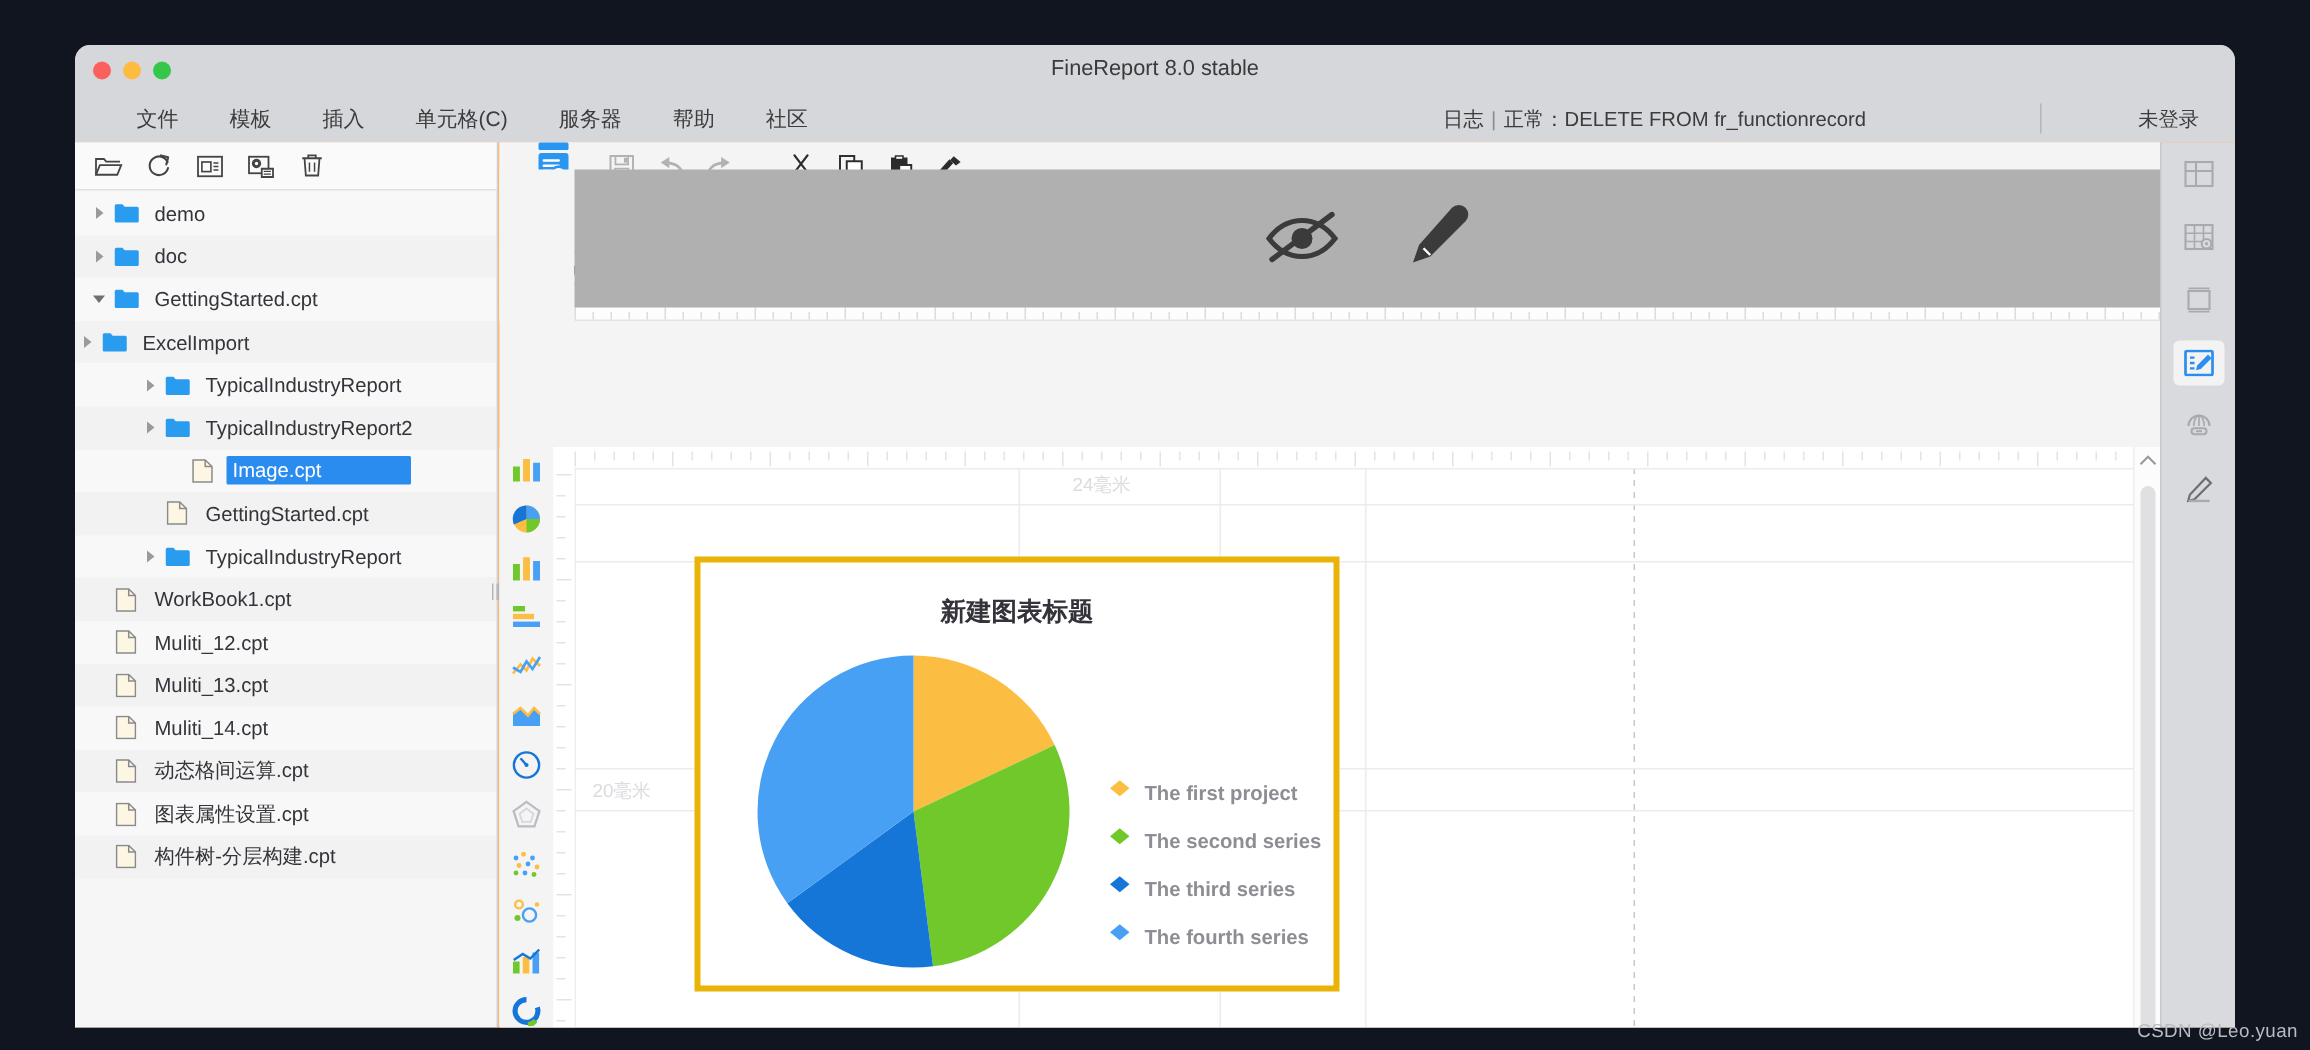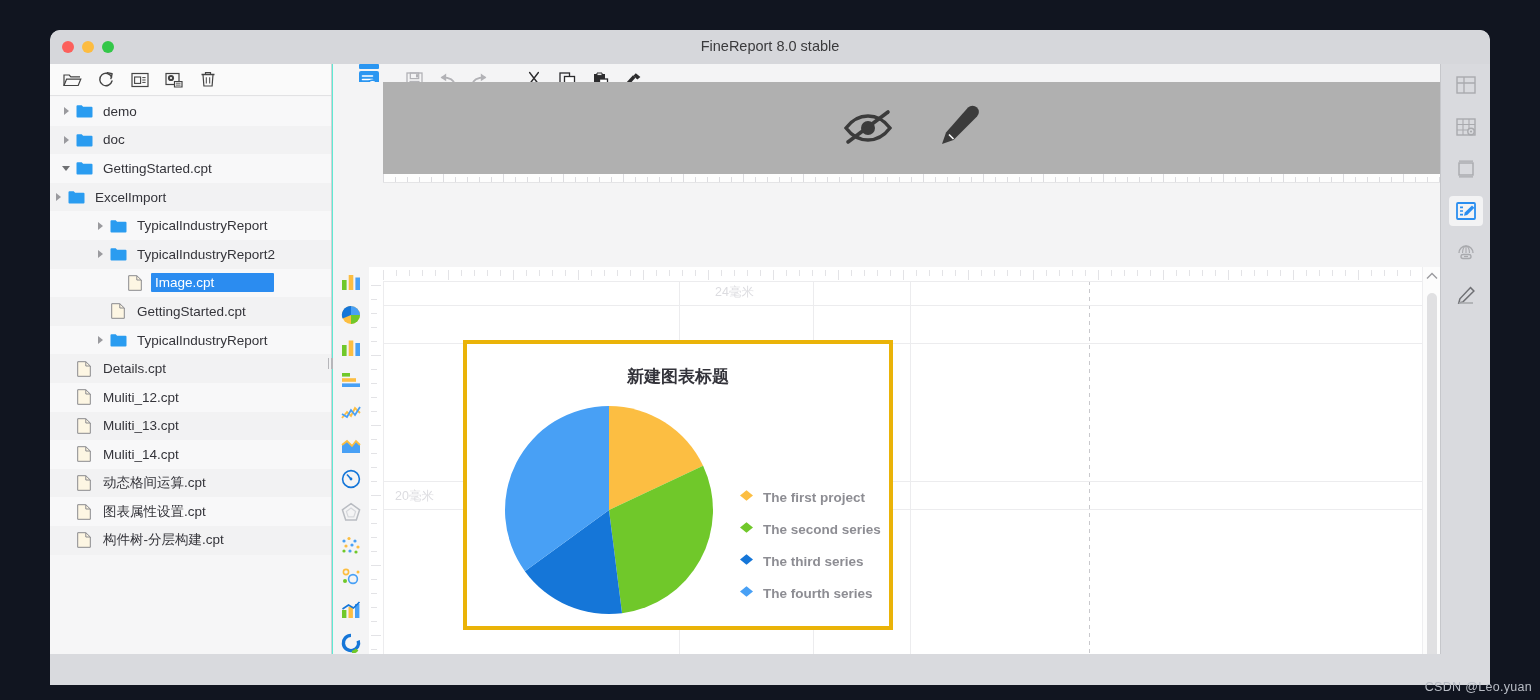--- a/index.html
+++ b/index.html
@@ -53,21 +53,21 @@
   .menu-divider {
     position: absolute; left: 1310px; top: 5px;
     width: 1px; height: 20px; background: #b4b5b9;
   }
   .login-state {
     position: absolute; right: 24px; top: 7px;
     font-size: 13.5px; color: #3c3c3e;
   }
 
   
-  .body-split { position: relative; height: 590px; background: #5eead4; }
+  .body-split { position: relative; height: 590px; background: #fdba74; }
 
   
   .left-panel {
     position: absolute; left: 0; top: 0; width: 282px; height: 590px;
     background: #f6f6f7; border-right: 1px solid #cfd0d4;
   }
   .lp-toolbar {
     height: 32px; background: #fafafa; border-bottom: 1px solid #e2e2e4;
     display: flex; align-items: center; gap: 14px; padding-left: 12px;
   }
@@ -298,20 +298,36 @@
 
     <div class="titlebar">
       <div class="traffic">
         <div class="dot red"></div>
         <div class="dot yellow"></div>
         <div class="dot green"></div>
       </div>
       <div class="win-title">FineReport 8.0 stable</div>
     </div>
 
+    <div class="menubar">
+      <div class="menu-items">
+        <div class="menu-item">文件</div>
+        <div class="menu-item">模板</div>
+        <div class="menu-item">插入</div>
+        <div class="menu-item">单元格(C)</div>
+        <div class="menu-item">服务器</div>
+        <div class="menu-item">帮助</div>
+        <div class="menu-item">社区</div>
+      </div>
+      <div class="status-log">
+        <span>日志</span><span class="sep">|</span><span>正常：DELETE FROM fr_functionrecord</span>
+      </div>
+      <div class="menu-divider"></div>
+      <div class="login-state">未登录</div>
+    </div>
 
     <div class="body-split">
 
       <div class="left-panel">
         <div class="lp-toolbar">
           <div class="lp-ico">
             <svg width="19" height="16" viewBox="0 0 19 16">
                 <path d="M1 13.5V3h5.3l1.5 1.8H17" fill="none" stroke="#444" stroke-width="1.2"></path>
                 <path d="M1 13.5l2.6-6.4h14.2l-2.6 6.4z" fill="none" stroke="#444" stroke-width="1.2"></path>
               </svg>
@@ -452,21 +468,21 @@
             <div class="tree-row" style="padding-left: 8px;">
               <div class="arrow none">
                 <i></i>
               </div>
               <div class="tree-icon">
                 <svg width="14" height="16" viewBox="0 0 14 16">
                   <path d="M.7.7h8.1L13.3 5v10.3H.7z" fill="#fdf6e3" stroke="#8a8a8e" stroke-width="1"></path>
                   <path d="M8.8.7V5h4.5" fill="none" stroke="#8a8a8e" stroke-width="1"></path>
                 </svg>
               </div>
-              <div class="tree-label">Details.cpt</div>
+              <div class="tree-label">WorkBook1.cpt</div>
             </div>
             <div class="tree-row" style="padding-left: 8px;">
               <div class="arrow none">
                 <i></i>
               </div>
               <div class="tree-icon">
                 <svg width="14" height="16" viewBox="0 0 14 16">
                   <path d="M.7.7h8.1L13.3 5v10.3H.7z" fill="#fdf6e3" stroke="#8a8a8e" stroke-width="1"></path>
                   <path d="M8.8.7V5h4.5" fill="none" stroke="#8a8a8e" stroke-width="1"></path>
                 </svg>

